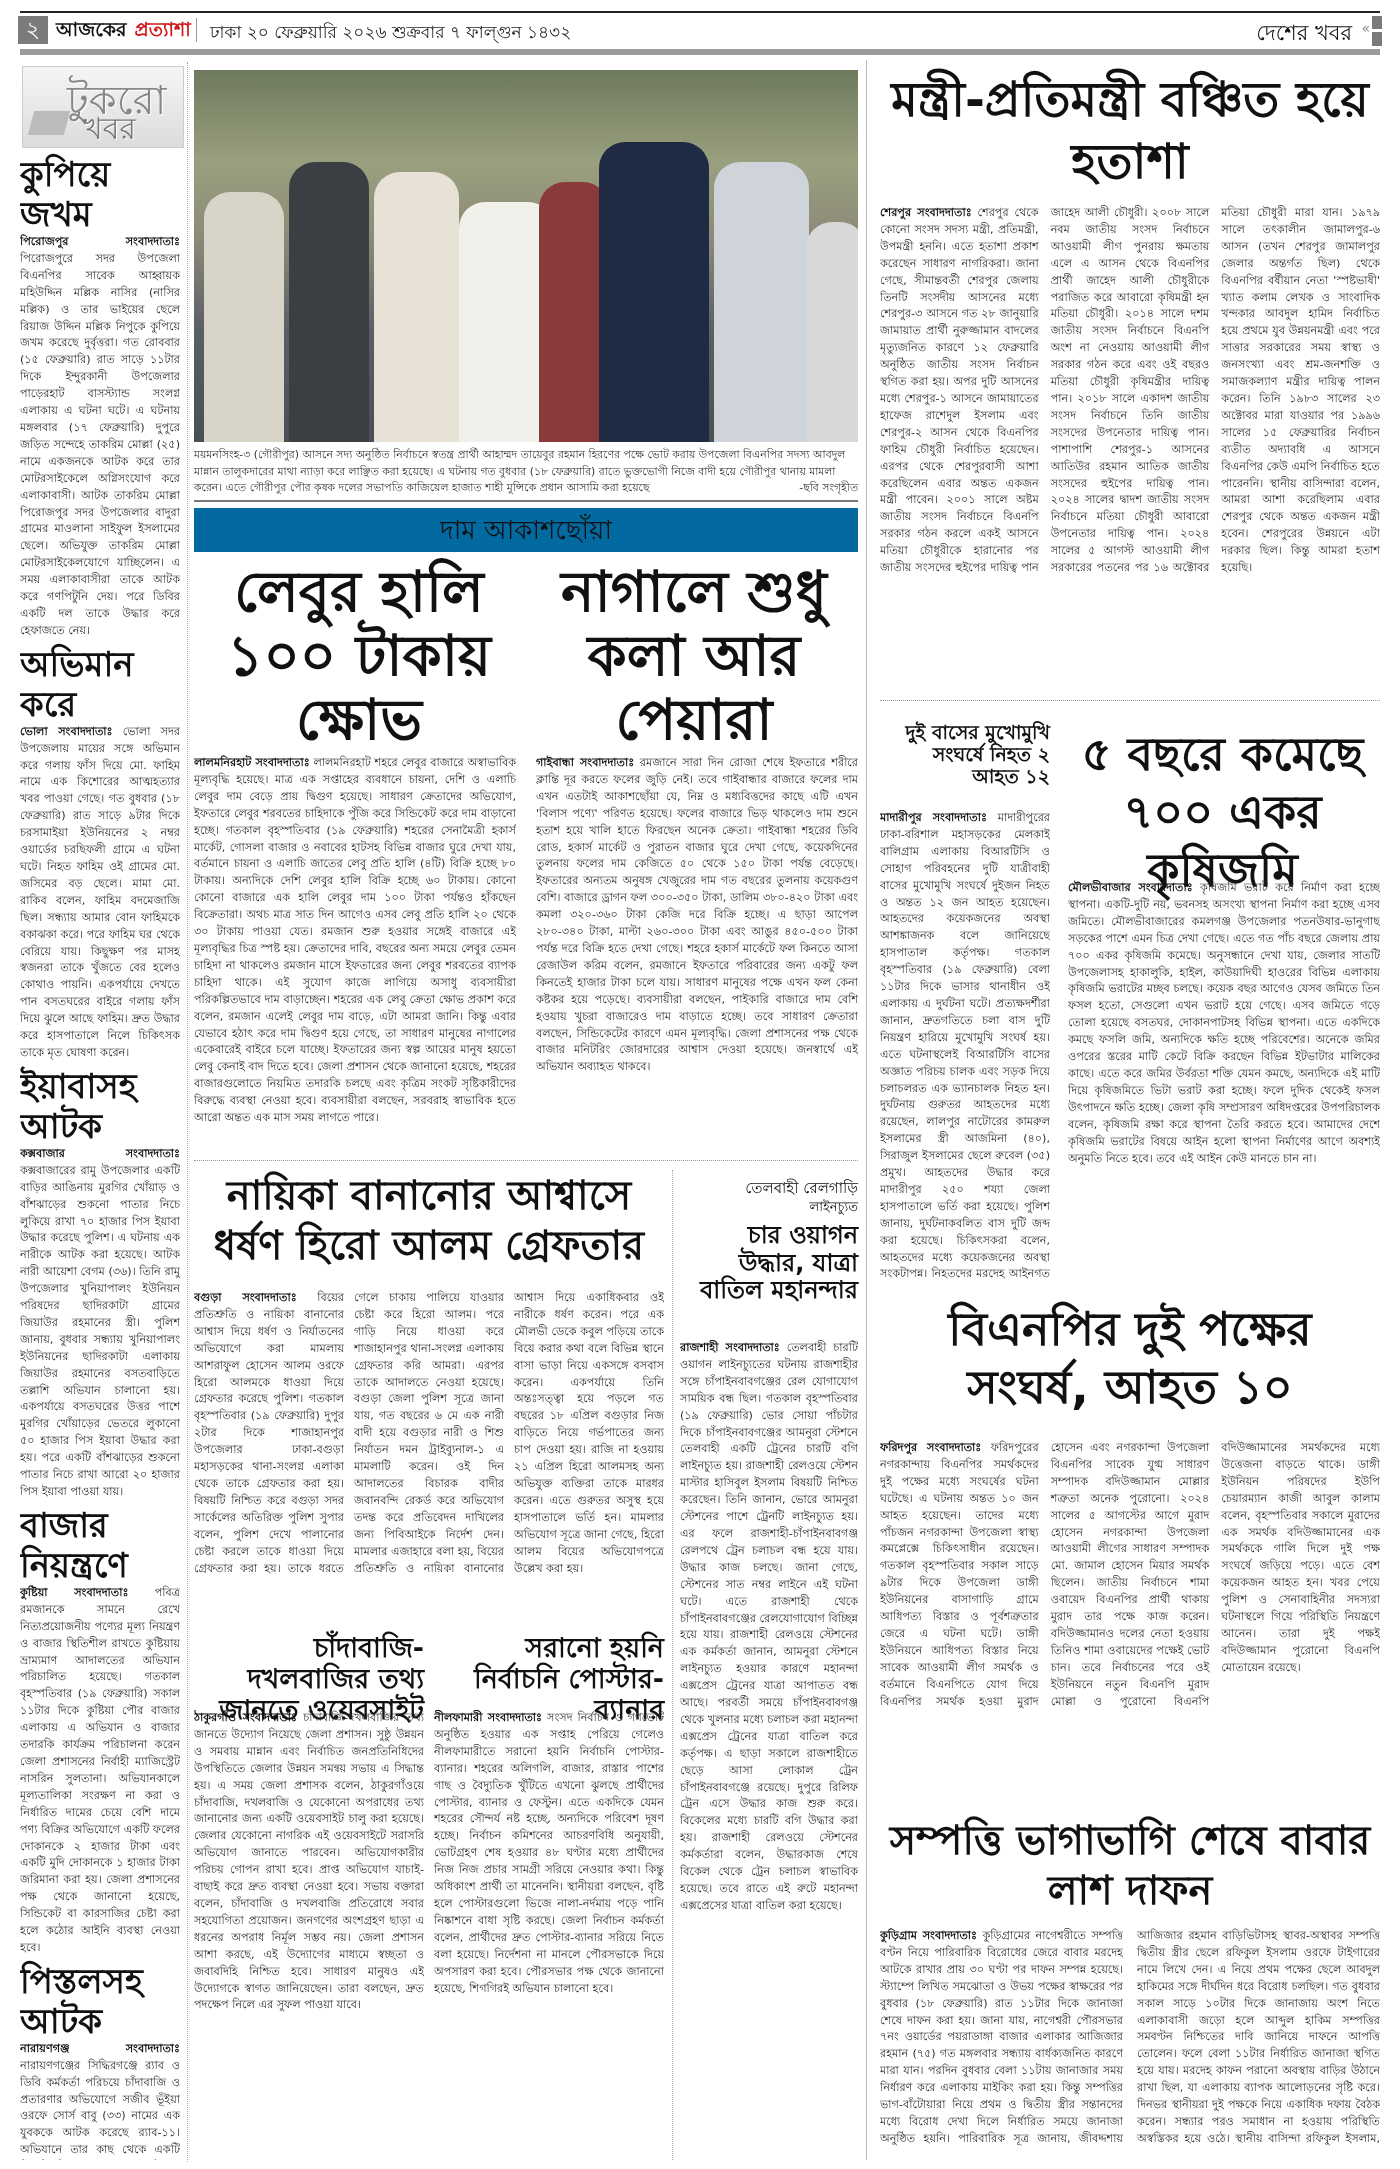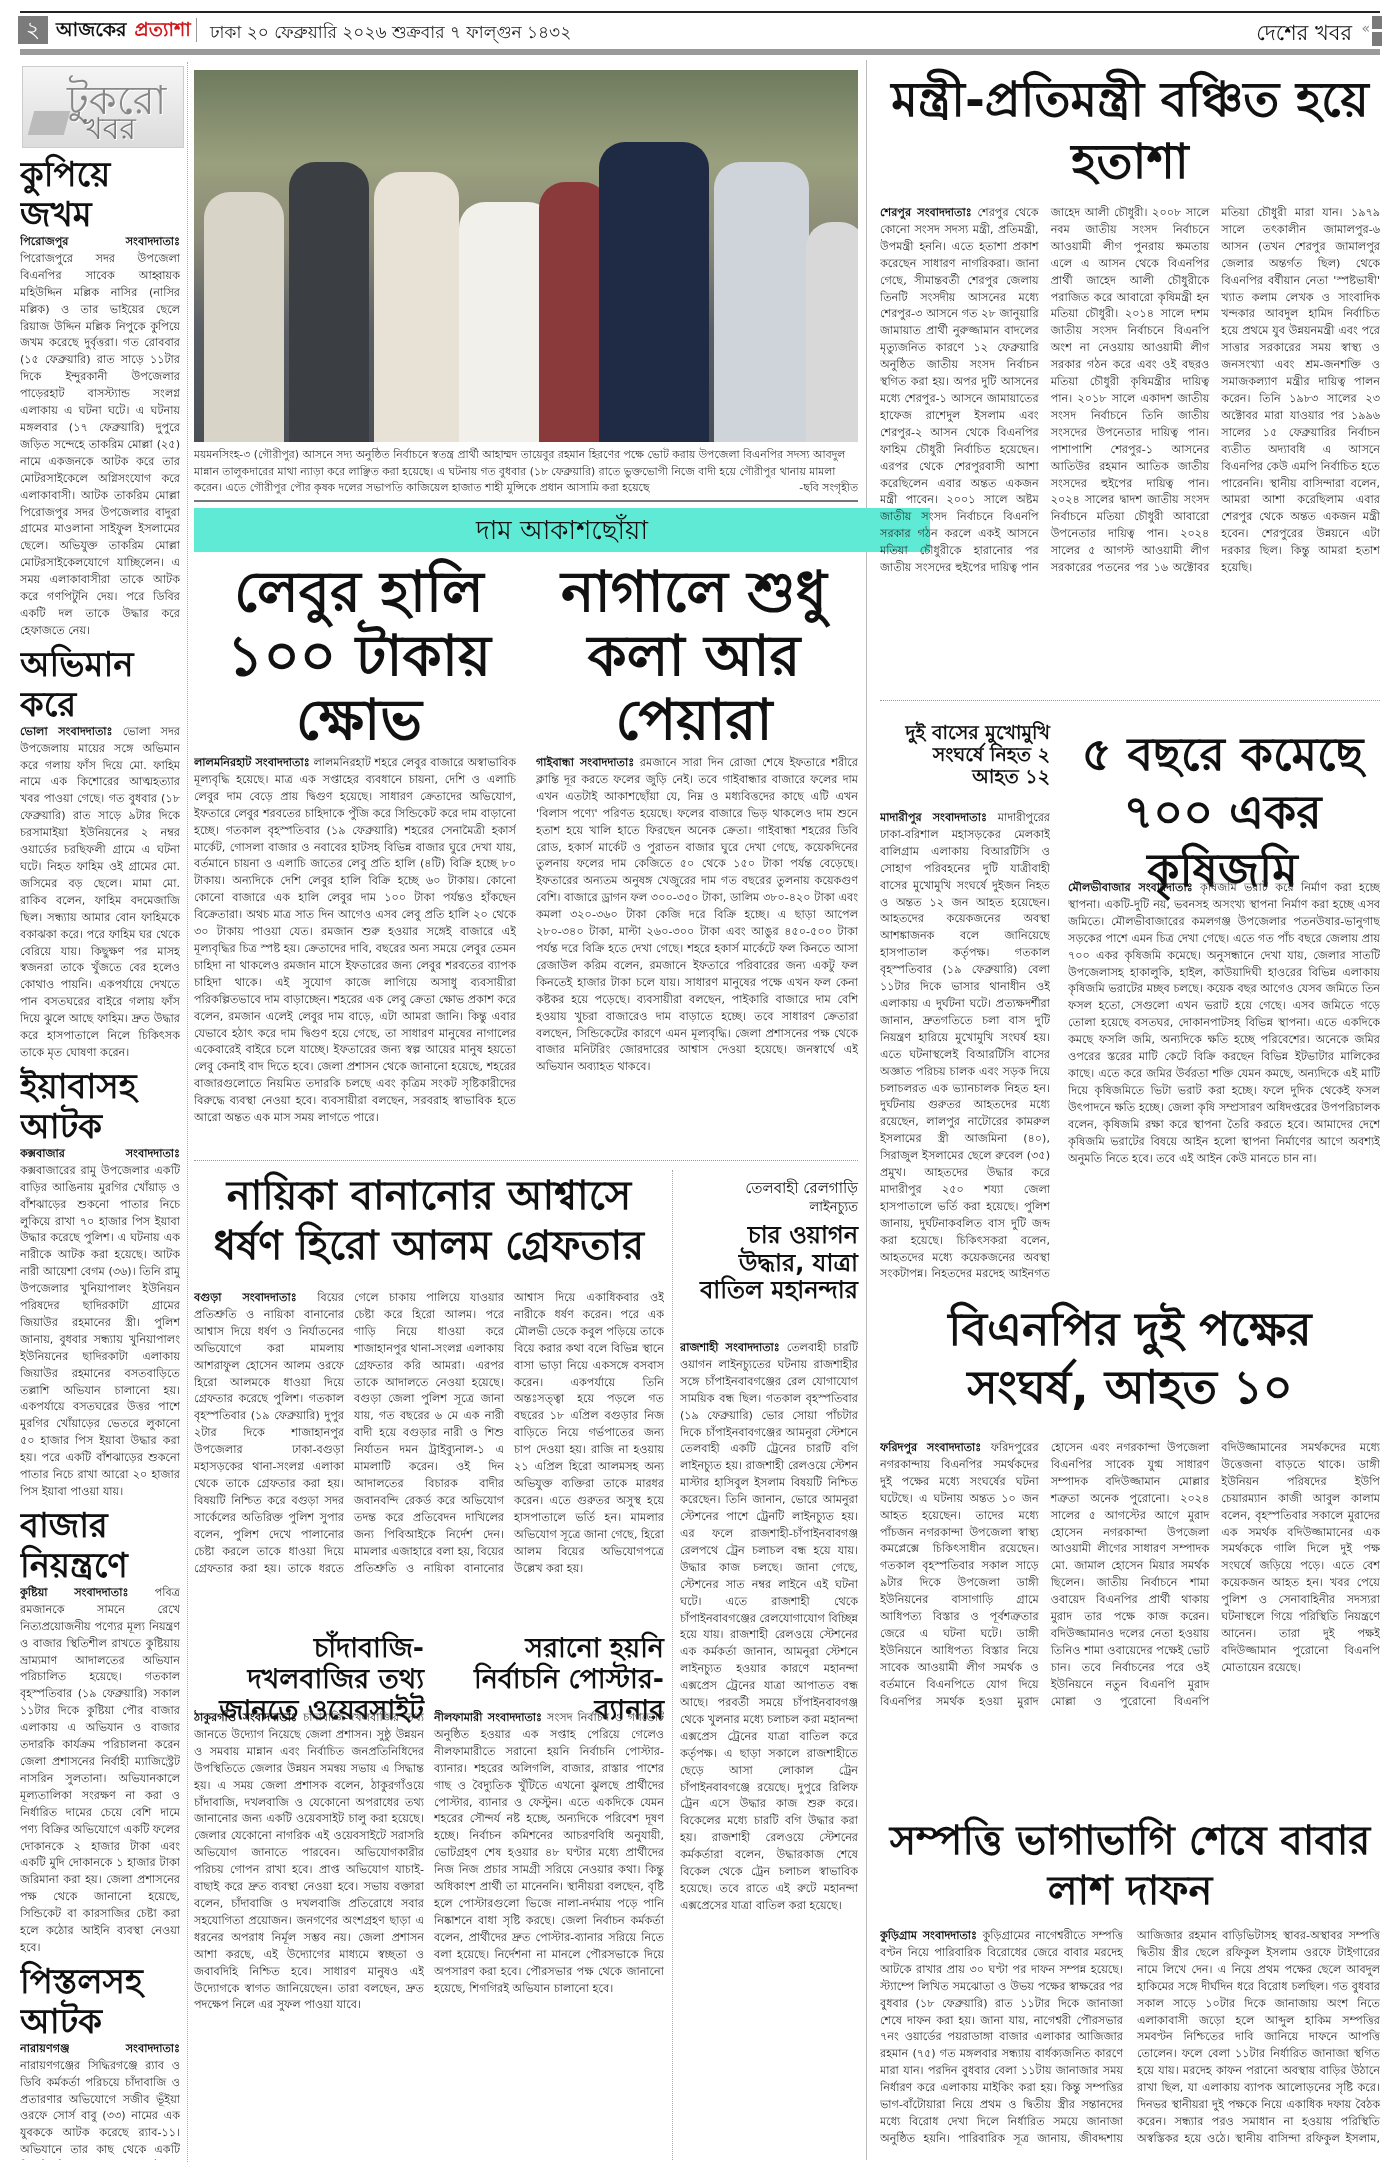--- a/index.html
+++ b/index.html
@@ -26,21 +26,21 @@
   .hd{font-weight:bold;color:#111;text-align:right;line-height:1.15;}
   .left-hd{font-size:34px;font-weight:bold;line-height:40px;color:#111;margin-top:4px;}
   .lcol{left:20px;width:160px;}
   .tkr{left:22px;top:66px;width:160px;height:80px;background:linear-gradient(#f5f5f5,#dcdcdc);border:1px solid #ccc;}
   .tkr .t1{position:absolute;left:20px;top:2px;font-size:40px;color:#888;text-shadow:1px 1px 0 #fff;margin-left:24px;}
   .tkr .t2{position:absolute;left:60px;top:38px;font-size:30px;color:#777;text-shadow:1px 1px 0 #fff;}
   .tkr .bk{position:absolute;left:8px;top:44px;width:36px;height:24px;background:#bbb;transform:skew(-15deg);}
   .photo{left:194px;top:70px;width:664px;height:372px;background:linear-gradient(180deg,#6e7a5e 0%,#9aa07e 25%,#8c8a78 45%,#5a5f66 70%,#4a4e55 100%);overflow:hidden;}
   .photo .p{position:absolute;bottom:0;border-radius:26px 26px 0 0;}
   .caption{left:194px;top:447px;width:664px;font-size:10.8px;line-height:16.5px;color:#333;}
-  .banner{left:194px;top:508px;width:736px;height:44px;background:#5eead4;font-size:26px;text-align:center;line-height:44px;color:#111;}
+  .banner{left:194px;top:508px;width:664px;height:44px;background:#0369a1;font-size:26px;text-align:center;line-height:44px;color:#111;}
   .big{font-size:56px;line-height:64px;font-weight:bold;color:#111;text-align:center;}
   .mid{font-size:36px;line-height:44px;font-weight:bold;color:#111;text-align:center;}
 </style>
 </head>
 <body>
 
 <div class="abs rule-top"></div>
 <div class="abs pgno">২</div>
 <div class="abs logo">
   <span class="l1">আজকের</span>

